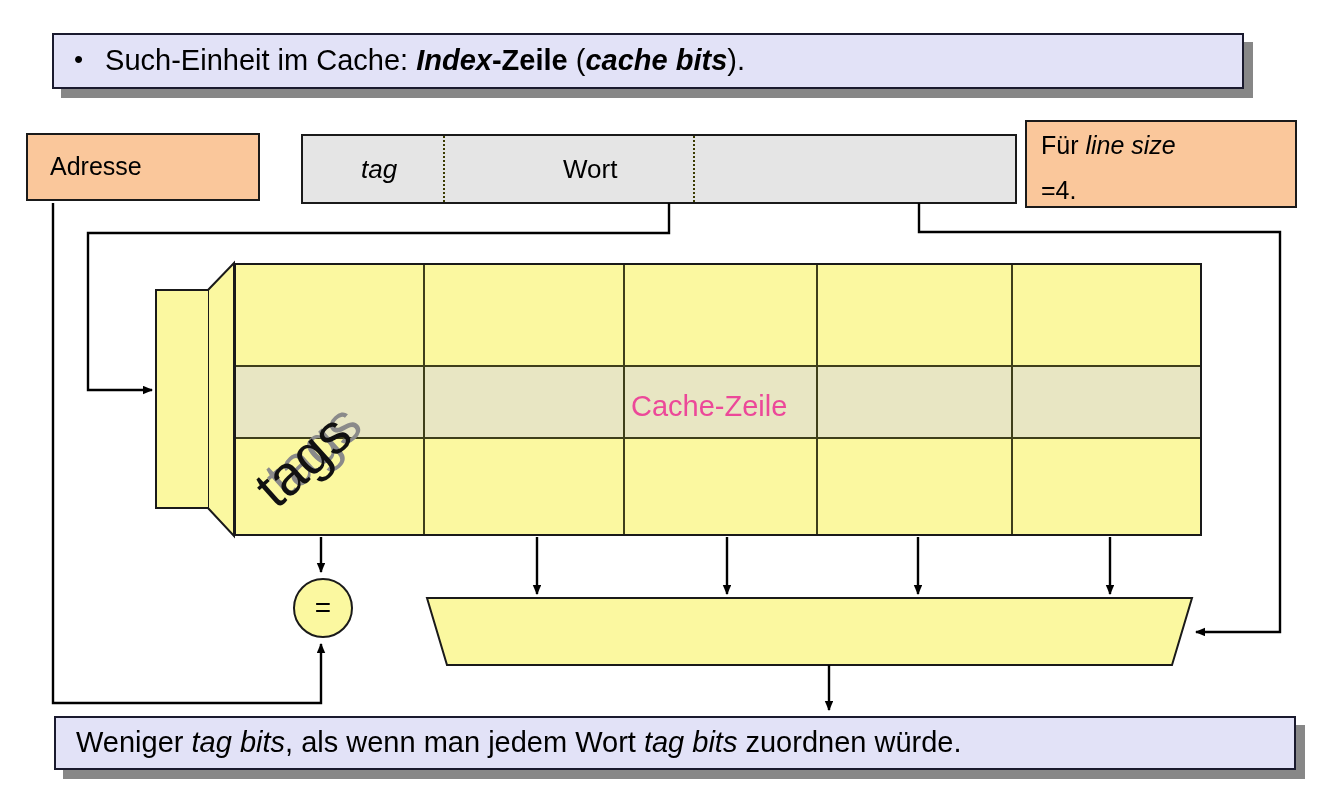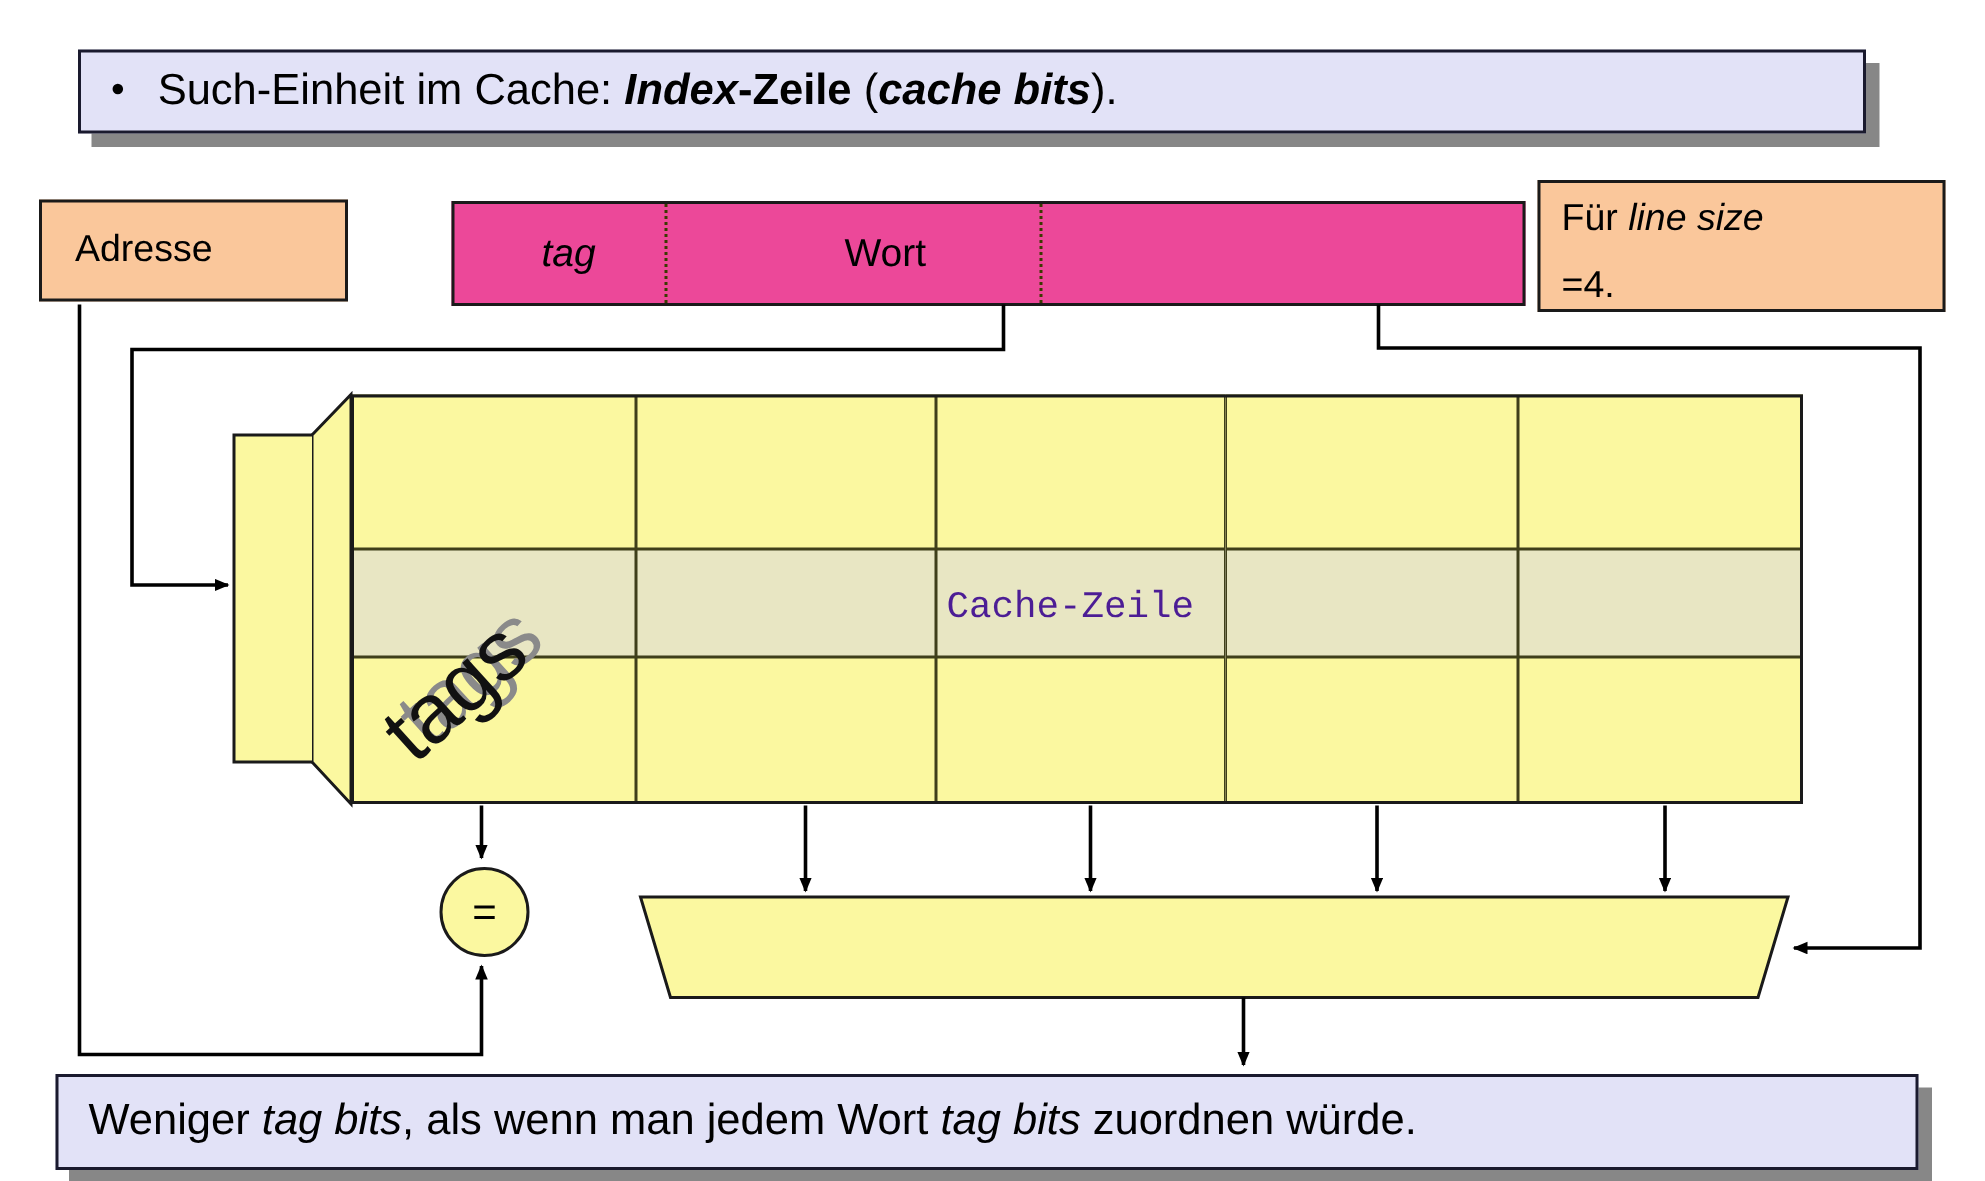--- a/index.html
+++ b/index.html
@@ -58,21 +58,21 @@
     border: 2px solid #1a1a1a;
     color: #000000;
     font-size: 25px;
     line-height: 1.25;
     display: flex;
     align-items: center;
     padding-left: 14px;
   }
   .peach.top { align-items: flex-start; padding-top: 8px; justify-content: space-between; }
   .addrbar {
-    background: #ec4899;
+    background: #e5e5e5;
     border: 2px solid #1a1a1a;
     position: absolute;
   }
   .addr-divider {
     position: absolute;
     top: 0; bottom: 0;
     width: 0;
     border-left: 2px dotted #3a3a00;
   }
   .addr-label {
@@ -92,24 +92,23 @@
   }
   .grid-cell.hl { background: #e8e6c3; }
   .grid-outline {
     position: absolute;
     border: 2px solid #1a1a1a;
     box-sizing: border-box;
     pointer-events: none;
   }
   .cell-label {
     position: absolute;
-    font-size: 25px;
-    color: #4c1d95;
+    font-size: 29px;
+    color: #ec4899;
     white-space: nowrap;
-    font-family: Liberation Mono, monospace;
   }
 
   
   .tags-wrap {
     position: absolute;
     width: 0; height: 0;
   }
   .tags-txt {
     position: absolute;
     font-size: 56px;
@@ -150,21 +149,21 @@
 
   <div class="abs callout" style="left:52px; top:33px; width:1192px; height:56px;">
     <div class="bullet-row">
       <span class="bullet-dot">•</span>
       <span class="callout-text">
         <span>Such-Einheit im Cache: </span><span class="bi">Index</span><span class="b">-Zeile</span><span> (</span><span class="bi">cache bits</span><span>).</span>
       </span>
     </div>
   </div>
 
-  <div class="abs peach" style="left:26px; top:133px; width:206px; height:68px;padding-left:22px;">
+  <div class="abs peach" style="left:26px; top:133px; width:234px; height:68px;padding-left:22px;">
     <span>Adresse</span>
   </div>
 
   <div class="abs peach top" style="left:1025px; top:120px; width:272px; height:88px; flex-direction:column; align-items:flex-start;">
     <div>
       <span>Für </span><span class="i">line size</span>
     </div>
     <div>=4.</div>
   </div>
 
@@ -228,19 +227,19 @@
     <line x1="321" y1="537" x2="321" y2="572" stroke="#000000" stroke-width="2.4" marker-end="url(#ah)"></line>
 
     <line x1="537" y1="537" x2="537" y2="594" stroke="#000000" stroke-width="2.4" marker-end="url(#ah)"></line>
     <line x1="727" y1="537" x2="727" y2="594" stroke="#000000" stroke-width="2.4" marker-end="url(#ah)"></line>
     <line x1="918" y1="537" x2="918" y2="594" stroke="#000000" stroke-width="2.4" marker-end="url(#ah)"></line>
     <line x1="1110" y1="537" x2="1110" y2="594" stroke="#000000" stroke-width="2.4" marker-end="url(#ah)"></line>
 
     <line x1="829" y1="665" x2="829" y2="710" stroke="#000000" stroke-width="2.4" marker-end="url(#ah)"></line>
   </svg>
 
-  <div class="abs callout" style="left:37px; top:716px; width:1242px; height:64px;">
+  <div class="abs callout" style="left:54px; top:716px; width:1242px; height:54px;">
     <span class="callout-text" style="padding-left:20px;">
       <span>Weniger </span><span class="i">tag bits</span><span>, als wenn man jedem Wort </span><span class="i">tag bits</span><span> zuordnen würde.</span>
     </span>
   </div>
 
 </div>
 
 </body></html>

